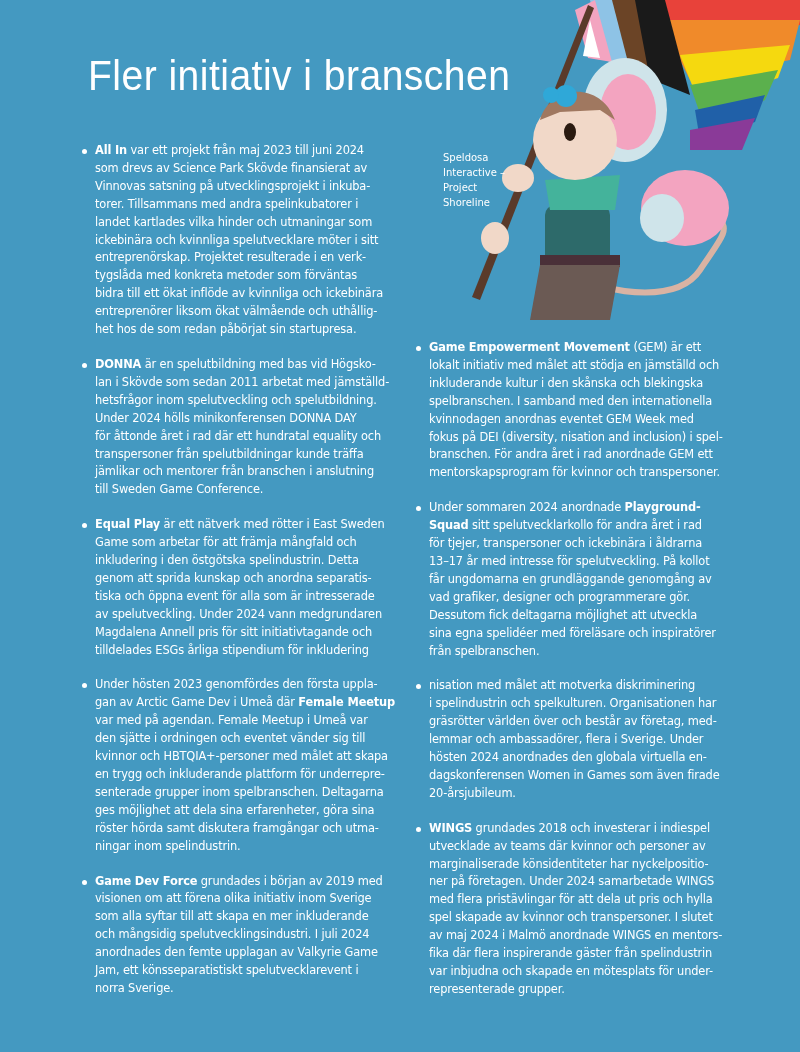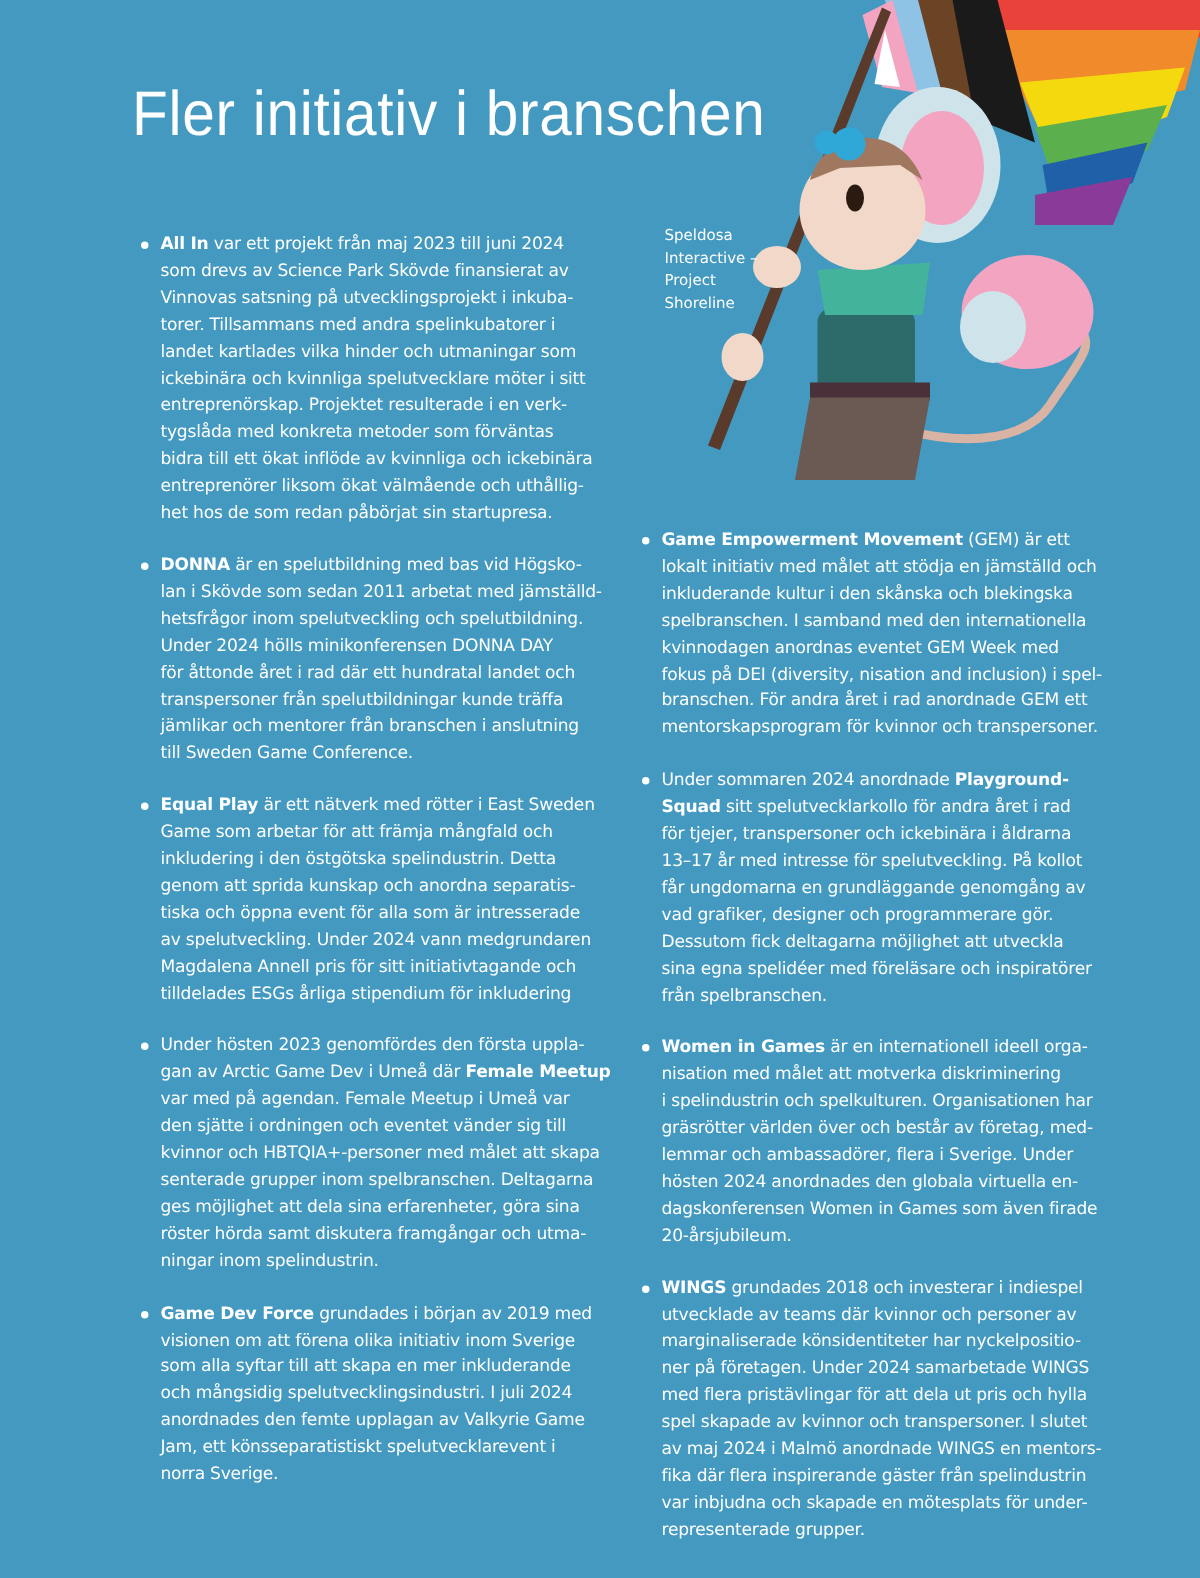--- a/index.html
+++ b/index.html
@@ -13,21 +13,21 @@
     .page-title {
       position: absolute; left: 88px; top: 52px;
       font-family: "Liberation Sans", sans-serif;
       font-weight: 300; font-size: 42px; letter-spacing: 0.5px;
       color: #ffffff; margin: 0; white-space: nowrap;
       transform: scaleX(0.93); transform-origin: left top;
     }
     .col { position: absolute; }
     .col-left { left: 76px; top: 138px; width: 310px; }
     .col-right { left: 410px; top: 335px; width: 310px; }
-    ul.items { list-style: none; margin: 16px; padding: 0; }
+    ul.items { list-style: none; margin: 4px; padding: 0; }
     li.item {
       position: relative; padding-left: 15px;
       font-size: 11.4px; line-height: 17.9px;
       margin-bottom: 17px;
       letter-spacing: -0.15px;
     }
     li.item .bullet {
       position: absolute; left: 2px; top: 7px;
       width: 5px; height: 5px; border-radius: 50%;
       background: #ffffff;
@@ -114,21 +114,21 @@
         <span class="line">bidra till ett ökat inflöde av kvinnliga och ickebinära</span>
         <span class="line">entreprenörer liksom ökat välmående och uthållig-</span>
         <span class="line">het hos de som redan påbörjat sin startupresa.</span>
       </li>
       <li class="item">
         <span class="bullet"></span>
         <span class="line"><b>DONNA</b><span> är en spelutbildning med bas vid Högsko-</span></span>
         <span class="line">lan i Skövde som sedan 2011 arbetat med jämställd-</span>
         <span class="line">hetsfrågor inom spelutveckling och spelutbildning.</span>
         <span class="line">Under 2024 hölls minikonferensen DONNA DAY</span>
-        <span class="line">för åttonde året i rad där ett hundratal landet och</span>
+        <span class="line">för åttonde året i rad där ett hundratal equality och</span>
         <span class="line">transpersoner från spelutbildningar kunde träffa</span>
         <span class="line">jämlikar och mentorer från branschen i anslutning</span>
         <span class="line">till Sweden Game Conference.</span>
       </li>
       <li class="item">
         <span class="bullet"></span>
         <span class="line"><b>Equal Play</b><span> är ett nätverk med rötter i East Sweden</span></span>
         <span class="line">Game som arbetar för att främja mångfald och</span>
         <span class="line">inkludering i den östgötska spelindustrin. Detta</span>
         <span class="line">genom att sprida kunskap och anordna separatis-</span>
@@ -137,20 +137,21 @@
         <span class="line">Magdalena Annell pris för sitt initiativtagande och</span>
         <span class="line">tilldelades ESGs årliga stipendium för inkludering</span>
       </li>
       <li class="item">
         <span class="bullet"></span>
         <span class="line">Under hösten 2023 genomfördes den första uppla-</span>
         <span class="line"><span>gan av Arctic Game Dev i Umeå där </span><b>Female Meetup</b></span>
         <span class="line">var med på agendan. Female Meetup i Umeå var</span>
         <span class="line">den sjätte i ordningen och eventet vänder sig till</span>
         <span class="line">kvinnor och HBTQIA+-personer med målet att skapa</span>
+        <span class="line">en trygg och inkluderande plattform för underrepre-</span>
         <span class="line">senterade grupper inom spelbranschen. Deltagarna</span>
         <span class="line">ges möjlighet att dela sina erfarenheter, göra sina</span>
         <span class="line">röster hörda samt diskutera framgångar och utma-</span>
         <span class="line">ningar inom spelindustrin.</span>
       </li>
       <li class="item">
         <span class="bullet"></span>
         <span class="line"><b>Game Dev Force</b><span> grundades i början av 2019 med</span></span>
         <span class="line">visionen om att förena olika initiativ inom Sverige</span>
         <span class="line">som alla syftar till att skapa en mer inkluderande</span>
@@ -182,21 +183,20 @@
         <span class="line">för tjejer, transpersoner och ickebinära i åldrarna</span>
         <span class="line">13–17 år med intresse för spelutveckling. På kollot</span>
         <span class="line">får ungdomarna en grundläggande genomgång av</span>
         <span class="line">vad grafiker, designer och programmerare gör.</span>
         <span class="line">Dessutom fick deltagarna möjlighet att utveckla</span>
         <span class="line">sina egna spelidéer med föreläsare och inspiratörer</span>
         <span class="line">från spelbranschen.</span>
       </li>
       <li class="item">
         <span class="bullet"></span>
-        <span class="line"><b>Women in Games</b><span> är en internationell ideell orga-</span></span>
         <span class="line">nisation med målet att motverka diskriminering</span>
         <span class="line">i spelindustrin och spelkulturen. Organisationen har</span>
         <span class="line">gräsrötter världen över och består av företag, med-</span>
         <span class="line">lemmar och ambassadörer, flera i Sverige. Under</span>
         <span class="line">hösten 2024 anordnades den globala virtuella en-</span>
         <span class="line">dagskonferensen Women in Games som även firade</span>
         <span class="line">20-årsjubileum.</span>
       </li>
       <li class="item">
         <span class="bullet"></span>

